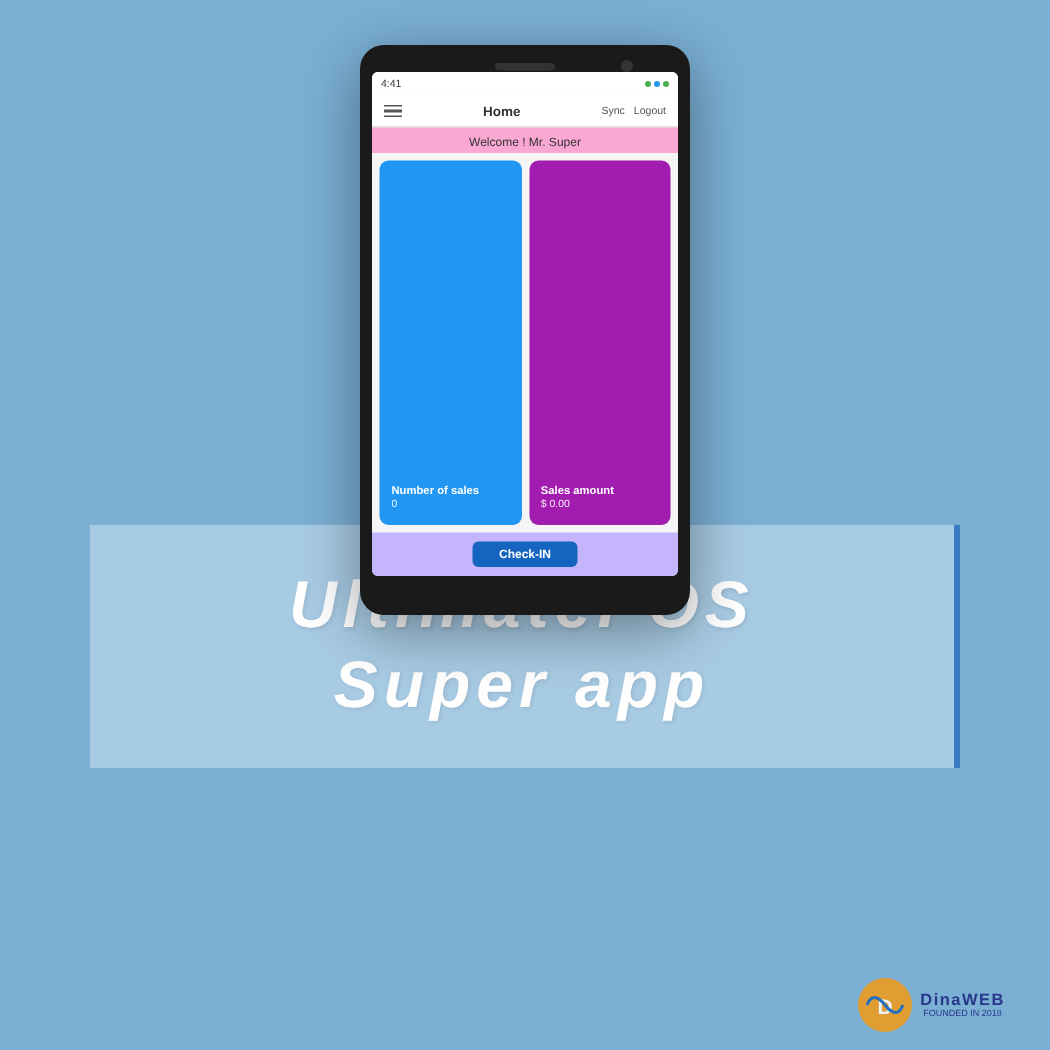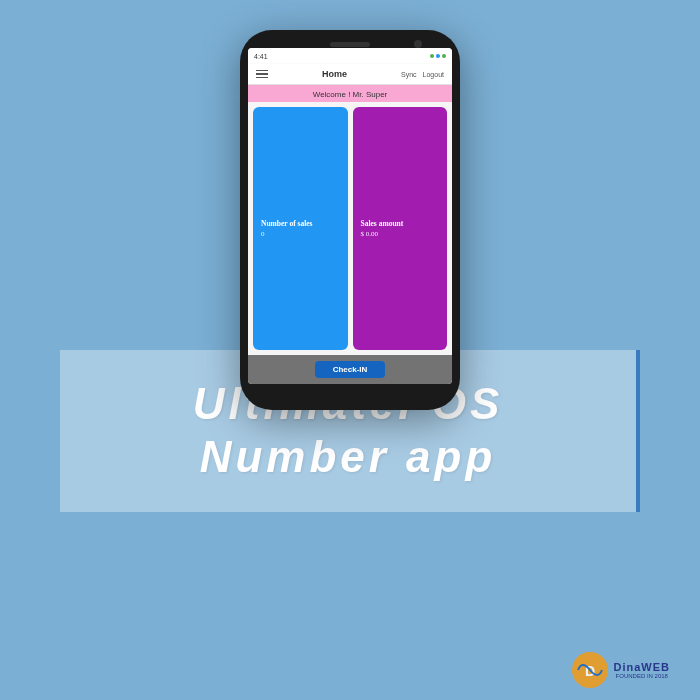--- a/index.html
+++ b/index.html
@@ -19,21 +19,21 @@
     .phone-wrapper {
       position: relative;
       margin-top: 30px;
       z-index: 2;
     }
 
     .phone {
       width: 220px;
       height: 380px;
       background: #1a1a1a;
-      border-radius: 32px;
+      border-radius: 16px;
       padding: 12px 8px;
       position: relative;
       box-shadow: 0 10px 40px rgba(0,0,0,0.4);
     }
 
     .phone-notch-bar {
       display: flex;
       justify-content: center;
       align-items: center;
       margin-bottom: 6px;
@@ -154,22 +154,21 @@
       gap: 5px;
       padding: 5px;
       flex: 1;
     }
 
     .card {
       border-radius: 6px;
       padding: 10px 8px;
       display: flex;
       flex-direction: column;
-      justify-content: center;
-      font-family: Liberation Serif, serif;
+      justify-content: flex-end;
     }
 
     .card-blue { background: #2196F3; }
     .card-red { background: #a21caf; }
     .card-green { background: #4CAF50; }
     .card-orange { background: #FF9800; }
 
     .card-label {
       font-size: 7.5px;
       color: #fff;
@@ -180,21 +179,21 @@
     .card-value {
       font-size: 7px;
       color: rgba(255,255,255,0.9);
     }
 
     
     .checkin-wrapper {
       display: flex;
       justify-content: center;
       padding: 6px 4px;
-      background: #737373;
+      background: #c4b5fd;
     }
 
     .checkin-btn {
       background: #1565C0;
       color: #fff;
       border: none;
       border-radius: 4px;
       padding: 4px 18px;
       font-size: 8px;
       font-weight: 600;
@@ -300,21 +299,21 @@
 
       <div class="checkin-wrapper">
         <button class="checkin-btn">Check-IN</button>
       </div>
     </div>
   </div>
 </div>
 
 <div class="label-box">
   <div class="label-box-title">UltimatePOS</div>
-  <div class="label-box-title">Number app</div>
+  <div class="label-box-title">Super app</div>
 </div>
 
 <div class="watermark-area">
   <svg class="watermark-logo" viewBox="0 0 40 40" xmlns="http://www.w3.org/2000/svg">
     <circle cx="20" cy="20" r="18" fill="#FF9800" opacity="0.9"></circle>
     <text x="20" y="26" text-anchor="middle" font-size="14" font-weight="bold" fill="#fff">D</text>
     <path d="M8 20 Q12 10 20 20 Q28 30 32 20" stroke="#1565C0" stroke-width="2" fill="none"></path>
   </svg>
   <div>
     <div class="watermark-text">DinaWEB</div>

